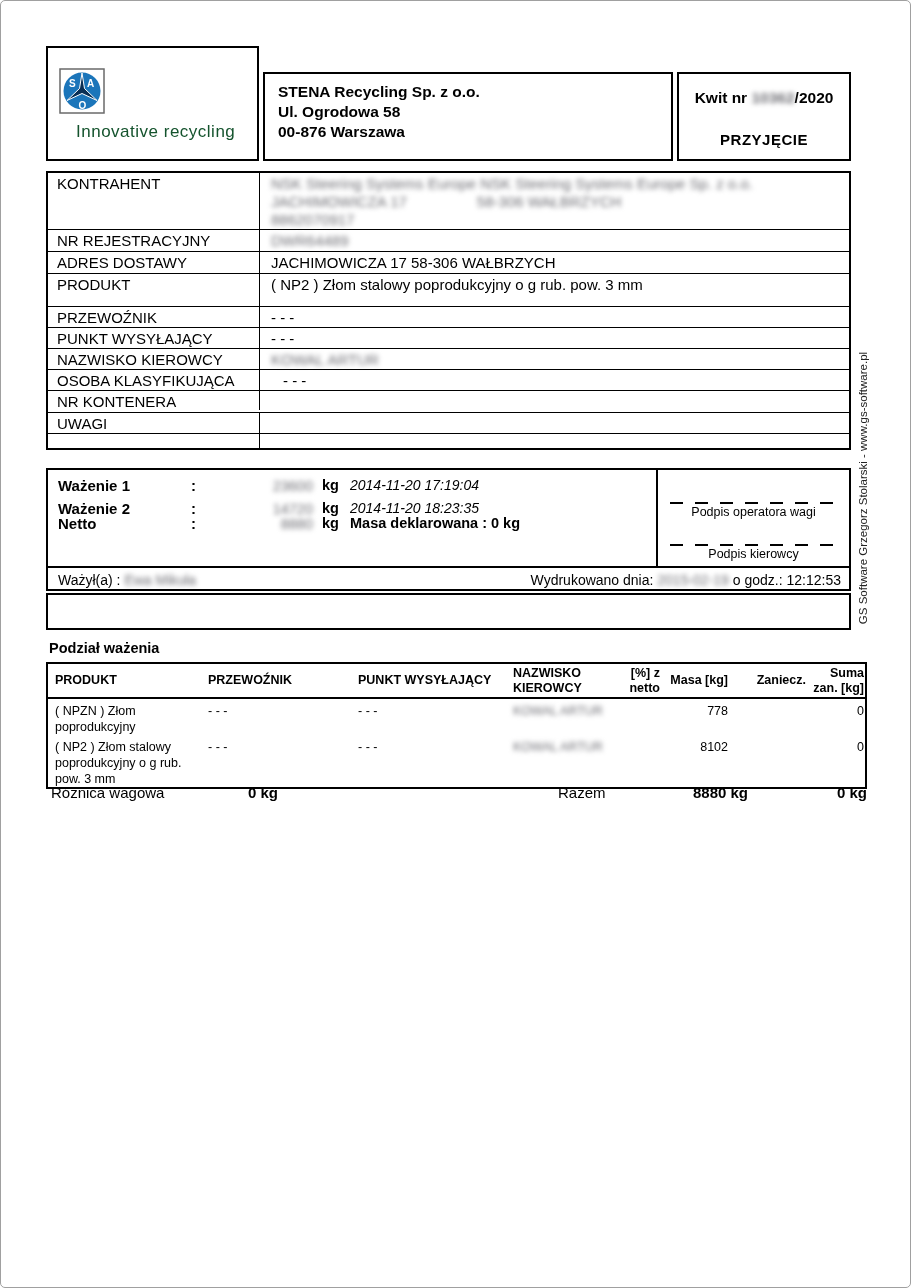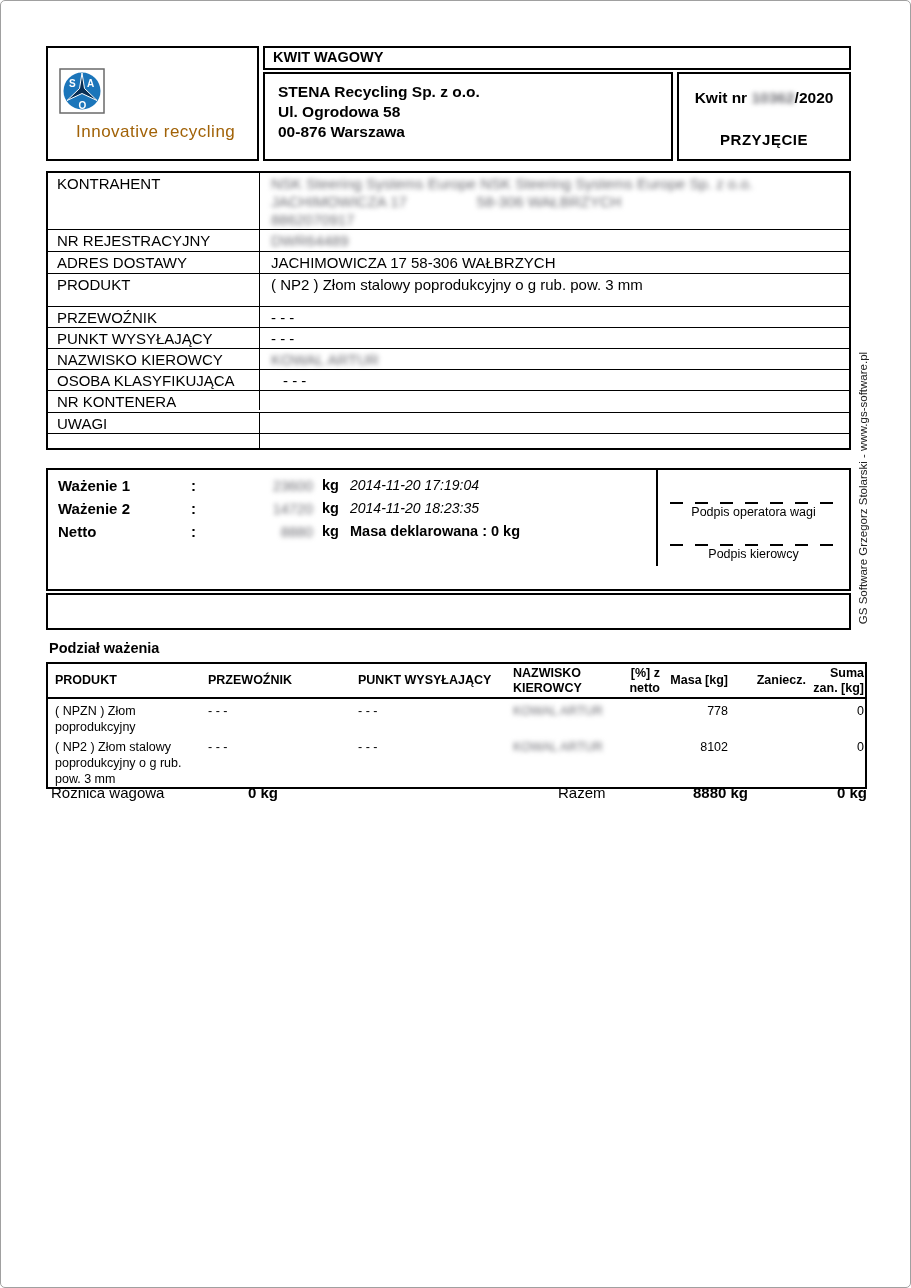--- a/index.html
+++ b/index.html
@@ -8,21 +8,21 @@
   .page { position:relative; width:911px; height:1288px; background:#fff;
           border:1px solid #a0a0a0; border-radius:5px; overflow:hidden; }
   .abs { position:absolute; }
   .box { position:absolute; border:2px solid #000; background:#fff; }
 
   
   .redacted { color:#6e6e74; filter:blur(2.4px); user-select:none; }
 
   
   .brand-word { font-weight:bold; font-size:41px; line-height:40px; letter-spacing:-2px; color:#1b75ba; }
-  .brand-tag  { font-size:17px; letter-spacing:.5px; color:#a16207; }
+  .brand-tag  { font-size:17px; letter-spacing:.5px; color:#14532d; }
   .doc-type   { font-weight:bold; font-size:14.5px; line-height:19px; padding-left:8px; }
   .company-line { font-weight:bold; font-size:15.5px; line-height:20px; }
   .kwit-line  { font-weight:bold; font-size:15.5px; }
   .mode-line  { font-weight:bold; font-size:15px; letter-spacing:.5px; }
 
   
   .details { position:absolute; left:45px; top:170px; width:805px; border:2px solid #000; background:#fff; }
   .drow { display:flex; border-top:1px solid #000; }
   .drow:first-child { border-top:none; }
   .dlabel { width:212px; border-right:1px solid #000; padding:2px 4px 0 9px; font-size:15px; }
@@ -69,21 +69,20 @@
         <circle cx="23" cy="23" r="18.5" fill="#1b75ba"></circle>
         <polygon points="23,5 25.5,20.5 38,32.5 23,25.5 8,32.5 20.5,20.5" fill="#0a2f55" stroke="#ffffff" stroke-width="1"></polygon>
         <text x="10" y="19" font-size="10" font-weight="bold" fill="#ffffff" font-family="Liberation Sans, sans-serif">S</text>
         <text x="28" y="19" font-size="10" font-weight="bold" fill="#ffffff" font-family="Liberation Sans, sans-serif">A</text>
         <text x="19.5" y="41" font-size="10" font-weight="bold" fill="#ffffff" font-family="Liberation Sans, sans-serif">O</text>
       </svg>
     </span>
     <div class="abs brand-tag" style="left:28px; top:74px;">Innovative recycling</div>
   </div>
 
-  <div class="box doc-type" style="left:262px; top:45px; width:588px; height:24px;">KWIT WAGOWY</div>
 
   <div class="box" style="left:262px; top:71px; width:410px; height:89px; padding:8px 0 0 13px;">
     <div class="company-line">STENA Recycling Sp. z o.o.</div>
     <div class="company-line">Ul. Ogrodowa 58</div>
     <div class="company-line">00-876 Warszawa</div>
   </div>
 
   <div class="box" style="left:676px; top:71px; width:174px; height:89px; text-align:center;">
     <div class="abs kwit-line" style="left:0; width:100%; top:15px;">
       <span>Kwit nr </span><span class="redacted">10362</span><span>/2020</span>
@@ -152,36 +151,47 @@
         <span class="abs w-unit" style="left:274px;">kg</span>
         <span class="abs w-ts" style="left:302px;">2014-11-20 17:19:04</span>
       </div>
       <div class="abs" style="left:0; top:23px; width:100%; height:23px;">
         <span class="abs w-label" style="left:10px;">Ważenie 2</span>
         <span class="abs w-colon" style="left:143px;">:</span>
         <span class="abs" style="left:190px; width:75px; text-align:right;"><span class="redacted w-val">14720</span></span>
         <span class="abs w-unit" style="left:274px;">kg</span>
         <span class="abs w-ts" style="left:302px;">2014-11-20 18:23:35</span>
       </div>
-      <div class="abs" style="left:0; top:46px; width:100%; height:23px;">
+      <div class="abs" style="left:0; top:38px; width:100%; height:23px;">
         <span class="abs w-label" style="left:10px;">Netto</span>
         <span class="abs w-colon" style="left:143px;">:</span>
         <span class="abs" style="left:190px; width:75px; text-align:right;"><span class="redacted w-val">8880</span></span>
         <span class="abs w-unit" style="left:274px;">kg</span>
         <span class="abs w-note" style="left:302px;">Masa deklarowana : 0 kg</span>
       </div>
     </div>
 
     <div class="abs" style="left:608px; top:0; width:193px; height:96px; border-left:2px solid #000;">
       <div class="sig-line" style="top:32px;"></div>
       <div class="sig-label" style="top:35px;">Podpis operatora wagi</div>
       <div class="sig-line" style="top:74px;"></div>
       <div class="sig-label" style="top:77px;">Podpis kierowcy</div>
     </div>
 
+    <div class="abs w-bottom" style="left:0; top:96px; width:100%; height:25px; border-top:2px solid #000;">
+      <span class="abs" style="left:10px; top:4px;">
+        <span>Ważył(a) :</span>
+        <span class="redacted">Ewa Mikuła</span>
+      </span>
+      <span class="abs" style="right:8px; top:4px; text-align:right;">
+        <span>Wydrukowano dnia:</span>
+        <span class="redacted">2015-02-19</span>
+        <span>o godz.: 12:12:53</span>
+      </span>
+    </div>
   </div>
 
   <div class="box" style="left:45px; top:592px; width:805px; height:37px;"></div>
 
   <div class="vnote">GS Software Grzegorz Stolarski   -   www.gs-software.pl</div>
 
   <div class="abs bd-title" style="left:48px; top:639px;">Podział ważenia</div>
 
   <div class="bd-head bd-grid">
     <div class="cell-l">PRODUKT</div>

